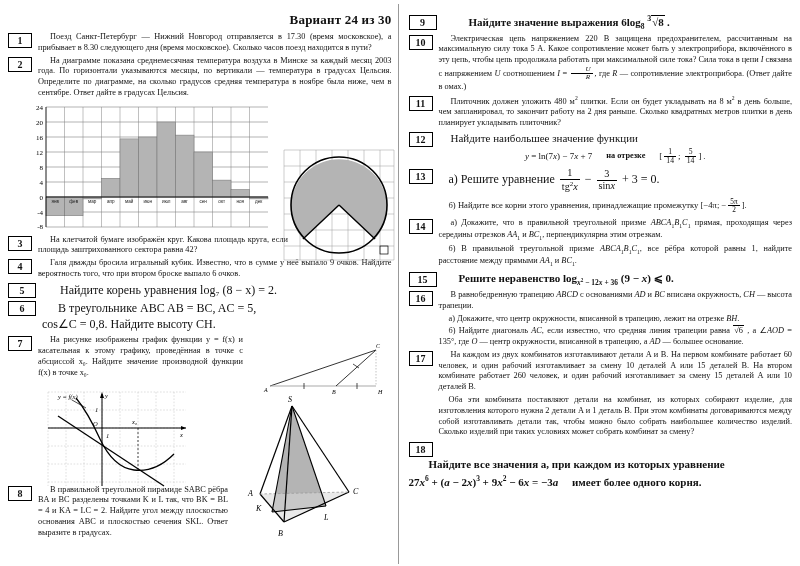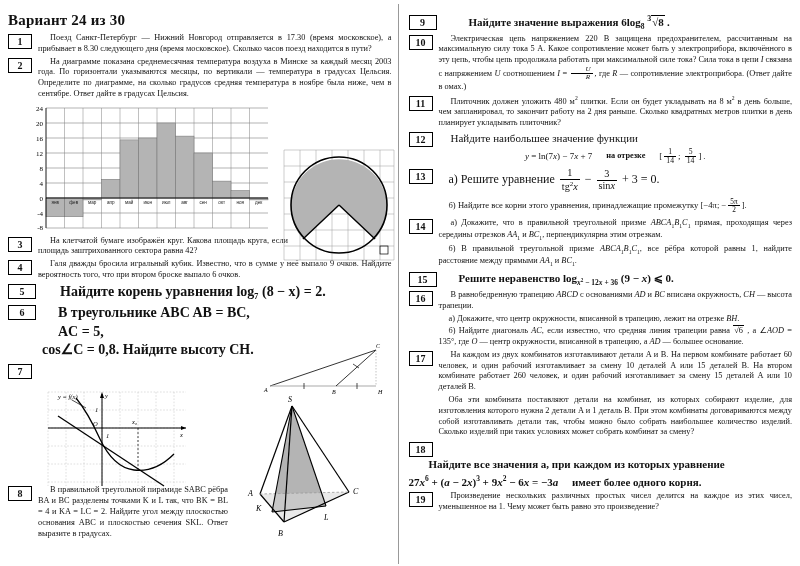--- a/index.html
+++ b/index.html
@@ -8,37 +8,37 @@
     font-family:"Liberation Serif", serif;
     color:#111;
     overflow:hidden;
   }
   .page{position:relative;width:800px;height:566px;box-sizing:border-box;padding:4px 8px 0 8px;}
   .columns{display:flex;width:784px;height:560px;}
   .col{width:390px;position:relative;}
   .col.left{padding-right:6px;}
   .col.right{padding-left:10px;border-left:1px solid #999;}
   .title{
-    text-align:left;font-weight:bold;font-size:15px;letter-spacing:.2px;
+    text-align:right;font-weight:bold;font-size:13px;letter-spacing:.2px;
     margin:8px 0 4px 0;
   }
   
   .prob{display:flex;align-items:flex-start;margin:0 0 2px 0;}
   .num{
     flex:0 0 auto;
     border:1px solid #000;
     min-width:22px;height:13px;line-height:13px;
     text-align:center;font-size:10px;font-weight:bold;
     font-family:"Liberation Serif", serif;
     margin-right:6px;margin-top:1px;background:#fff;
   }
   .num.wide{min-width:26px;}
   .body{flex:1 1 auto;font-size:8.3px;line-height:1.30;text-align:justify;}
   .body.big{font-size:11px;font-weight:bold;line-height:1.3;text-align:left;}
-  .body.med{font-size:14px;font-weight:bold;line-height:1.35;text-align:left;}
+  .body.med{font-size:12px;font-weight:normal;line-height:1.35;text-align:left;}
   .ind{text-indent:12px;}
   .ind2{text-indent:10px;margin-top:2px;}
   i{font-style:italic;}
   sup{font-size:.68em;vertical-align:super;}
   sub{font-size:.68em;vertical-align:sub;}
   .frac{display:inline-block;vertical-align:middle;text-align:center;font-size:.85em;line-height:1.05;margin:0 2px;}
   .frac .n{display:block;border-bottom:1px solid #000;padding:0 2px;}
   .frac .d{display:block;padding:0 2px;}
   .rad{border-top:1px solid #000;padding:0 1px;}
   .chart{position:relative;width:250px;height:128px;margin:4px 0 0 16px;}
@@ -171,20 +171,23 @@
       <div class="prob">
         <div class="num wide">6</div>
         <div class="body med" style="max-width:215px;">
           <div style="padding-left:16px;">В треугольнике ABC AB = BC, AC = 5,</div>
           <div>cos∠C = 0,8. Найдите высоту CH.</div>
         </div>
       </div>
 
       <div class="prob" style="margin-top:3px;">
         <div class="num">7</div>
+        <div class="body" style="max-width:205px;">
+          <div class="ind">На рисунке изображены график функции y = f(x) и касательная к этому графику, проведённая в точке с абсциссой x₀. Найдите значение производной функции f(x) в точке x₀.</div>
+        </div>
       </div>
 
       <div style="height:104px;"></div>
 
       <div class="prob">
         <div class="num">8</div>
         <div class="body" style="max-width:190px;">
           <div class="ind">В правильной треугольной пирамиде SABC рёбра BA и BC разделены точками K и L так, что BK = BL = 4 и KA = LC = 2. Найдите угол между плоскостью основания ABC и плоскостью сечения SKL. Ответ выразите в градусах.</div>
         </div>
       </div>
@@ -404,22 +407,16 @@
       <div class="prob" style="margin-top:3px;flex-direction:column;">
         <div class="num">18</div>
         <div class="body big">
           <div style="padding-left:20px;">Найдите все значения a, при каждом из которых уравнение</div>
           <div style="margin-top:3px;">
             27<i>x</i><sup>6</sup> + (<i>a</i> − 2<i>x</i>)<sup>3</sup> + 9<i>x</i><sup>2</sup> − 6<i>x</i> = −3<i>a</i> &nbsp;&nbsp;&nbsp; имеет более одного корня.
           </div>
         </div>
       </div>
 
-      <div class="prob" style="margin-top:2px;">
-        <div class="num">19</div>
-        <div class="body">
-          <div class="ind">Произведение нескольких различных простых чисел делится на каждое из этих чисел, уменьшенное на 1. Чему может быть равно это произведение?</div>
-        </div>
-      </div>
 
     </div>
   </div>
 </div>
 
 </body></html>

